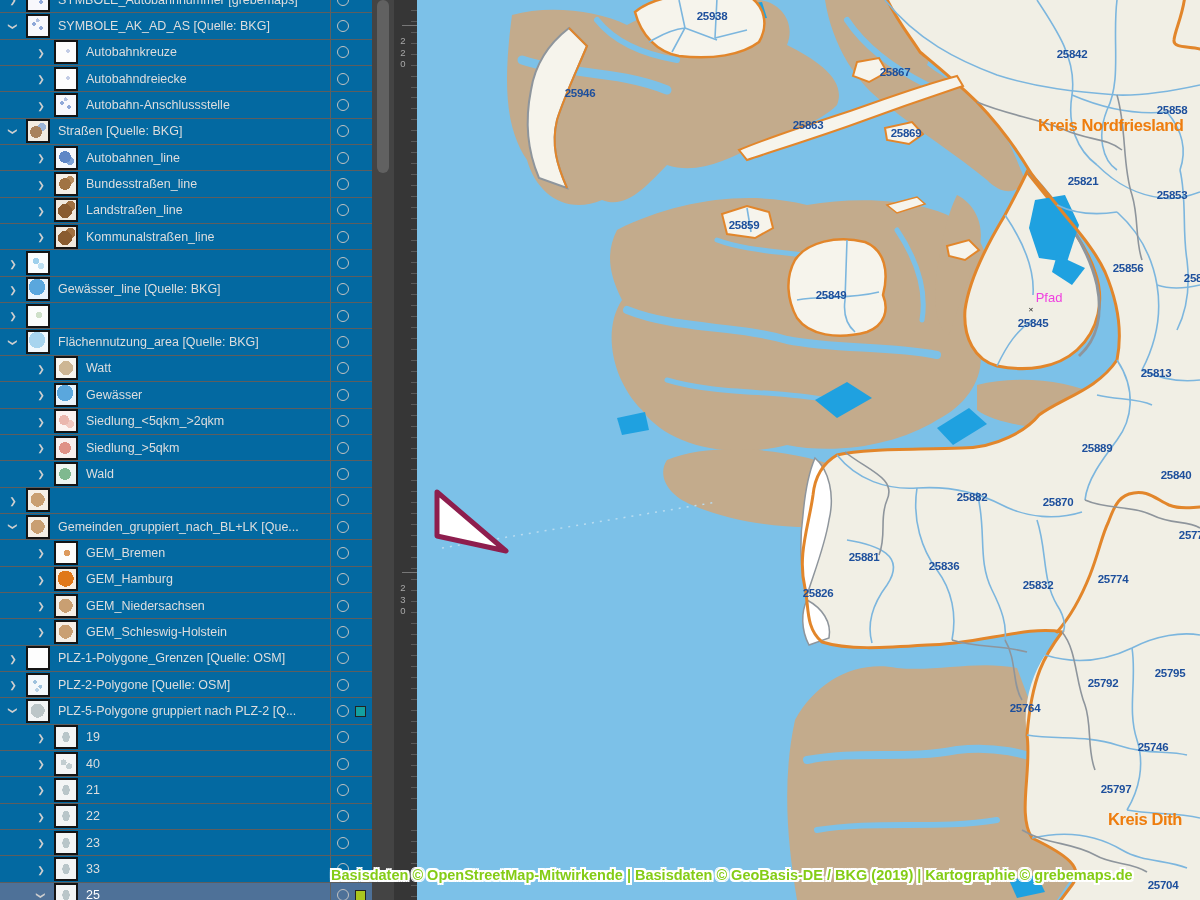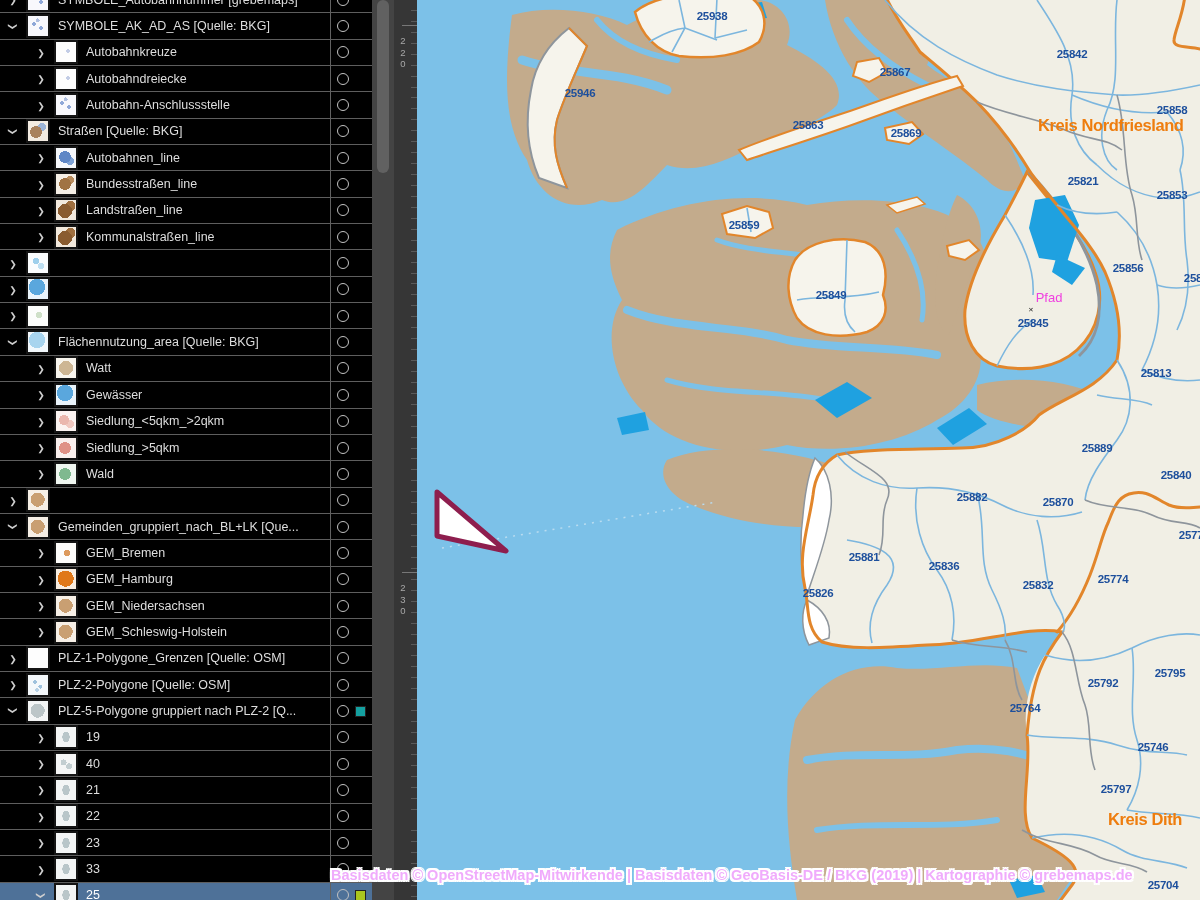--- a/index.html
+++ b/index.html
@@ -1,20 +1,20 @@
 <!DOCTYPE html>
 <html><head>
 <meta charset="utf-8">
 <style>
   html,body{margin:0;padding:0;width:1200px;height:900px;overflow:hidden;
     font-family:"Liberation Sans", sans-serif;background:#515151;}
   #app{position:relative;width:1200px;height:900px;}
 
   
-  #panel{position:absolute;left:0;top:0;width:372px;height:900px;background:#000000;overflow:hidden;}
+  #panel{position:absolute;left:0;top:0;width:372px;height:900px;background:#0369a1;overflow:hidden;}
   #layer-rows{position:absolute;left:0;top:-13px;width:372px;}
   .row{position:relative;height:26.35px;box-sizing:border-box;display:flex;align-items:center;
        border-bottom:1px solid #5e5e5e;color:#dedede;font-size:12.5px;}
   .row.selected{background:#4e7198;color:#fff;}
   .chev{width:14px;text-align:center;color:#cfcfcf;font-size:10px;flex:0 0 14px;margin-left:6px;
         display:inline-block;transform:scale(.9);}
   .chev.down{transform:rotate(90deg) scale(.9);}
   .row.child .chev{margin-left:34px;}
   .thumb{width:20px;height:20px;background:#fcfcfc;border:2px solid #141414;flex:0 0 20px;
          margin-left:6px;position:relative;overflow:hidden;}
@@ -44,21 +44,21 @@
   #map svg{display:block;}
   text.plz{font-family:"Liberation Sans",sans-serif;font-size:11.5px;font-weight:600;
            fill:#1d4f9c;letter-spacing:-0.3px;text-anchor:middle;}
   text.kreis{font-family:"Liberation Sans",sans-serif;font-size:16.5px;font-weight:bold;
            fill:#ee7d0e;letter-spacing:-0.4px;text-anchor:start;}
   text.pfad{font-family:"Liberation Sans",sans-serif;font-size:13px;fill:#f040e0;text-anchor:middle;}
   text.xmark{font-family:"DejaVu Sans Mono",monospace;font-size:8px;fill:#222;text-anchor:middle;}
 
   
   #attribution{position:absolute;left:331px;top:867px;z-index:30;font-size:14.5px;font-weight:bold;
-    color:#f0abfc;white-space:nowrap;
+    color:#84cc16;white-space:nowrap;
     text-shadow:-2px 0 0 #fff,2px 0 0 #fff,0 -2px 0 #fff,0 2px 0 #fff,
                 -1px -1px 0 #fff,1px 1px 0 #fff,-1px 1px 0 #fff,1px -1px 0 #fff,
                 -2px -2px 0 #fff,2px 2px 0 #fff,2px -2px 0 #fff,-2px 2px 0 #fff;}
 </style>
 </head>
 <body>
 
 <div id="app">
 
   <div id="panel">
@@ -159,20 +159,21 @@
             <span class="ti" style="background: radial-gradient(circle at 40% 40%, rgb(159, 208, 236) 0px, rgb(159, 208, 236) 3px, transparent 3px), radial-gradient(circle at 65% 65%, rgb(191, 224, 242) 0px, rgb(191, 224, 242) 3px, transparent 3px), rgb(251, 253, 254);"></span>
           </span>
           <span class="colsep"></span>
           <span class="target"></span>
         </div>
         <div class="row">
           <span class="chev">❯</span>
           <span class="thumb">
             <span class="ti" style="background: radial-gradient(circle at 45% 40%, rgb(90, 167, 221) 0px, rgb(90, 167, 221) 8px, transparent 8px), rgb(234, 244, 251);"></span>
           </span>
+          <span class="lbl">Gewässer_line [Quelle: BKG]</span>
           <span class="colsep"></span>
           <span class="target"></span>
         </div>
         <div class="row">
           <span class="chev">❯</span>
           <span class="thumb">
             <span class="ti" style="background: radial-gradient(circle at 55% 45%, rgb(207, 224, 200) 0px, rgb(207, 224, 200) 3px, transparent 3px), rgb(252, 253, 251);"></span>
           </span>
           <span class="colsep"></span>
           <span class="target"></span>

